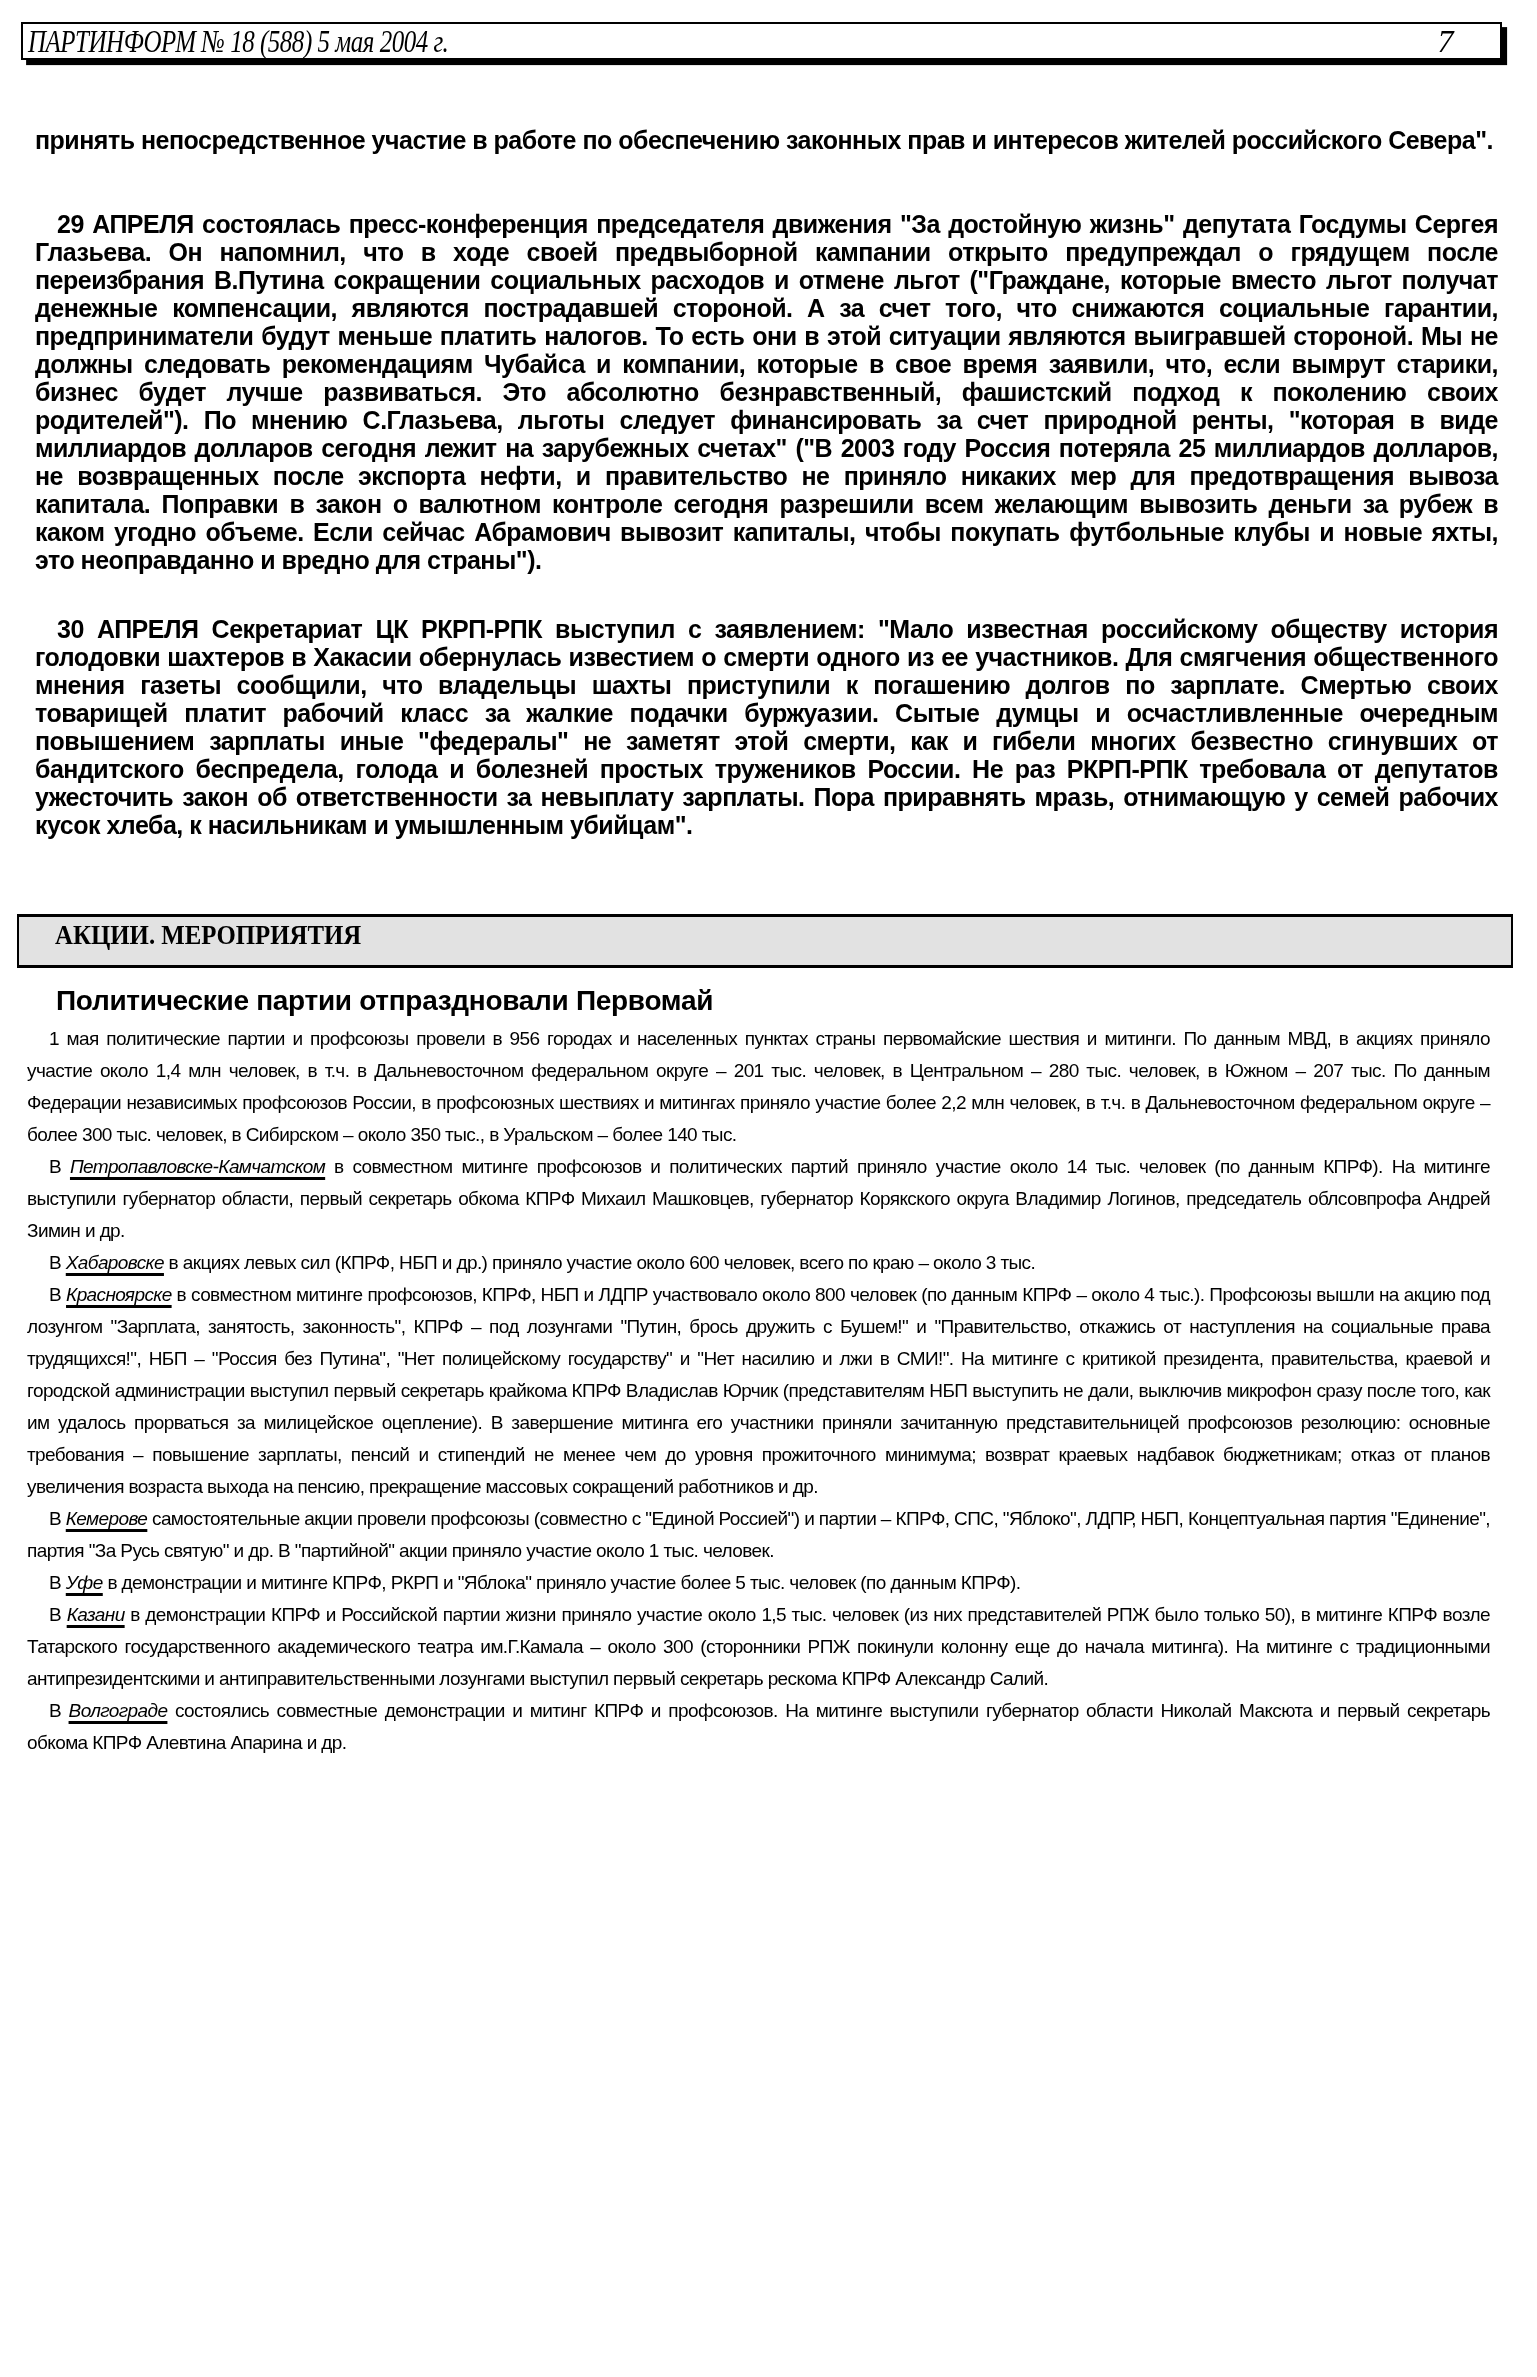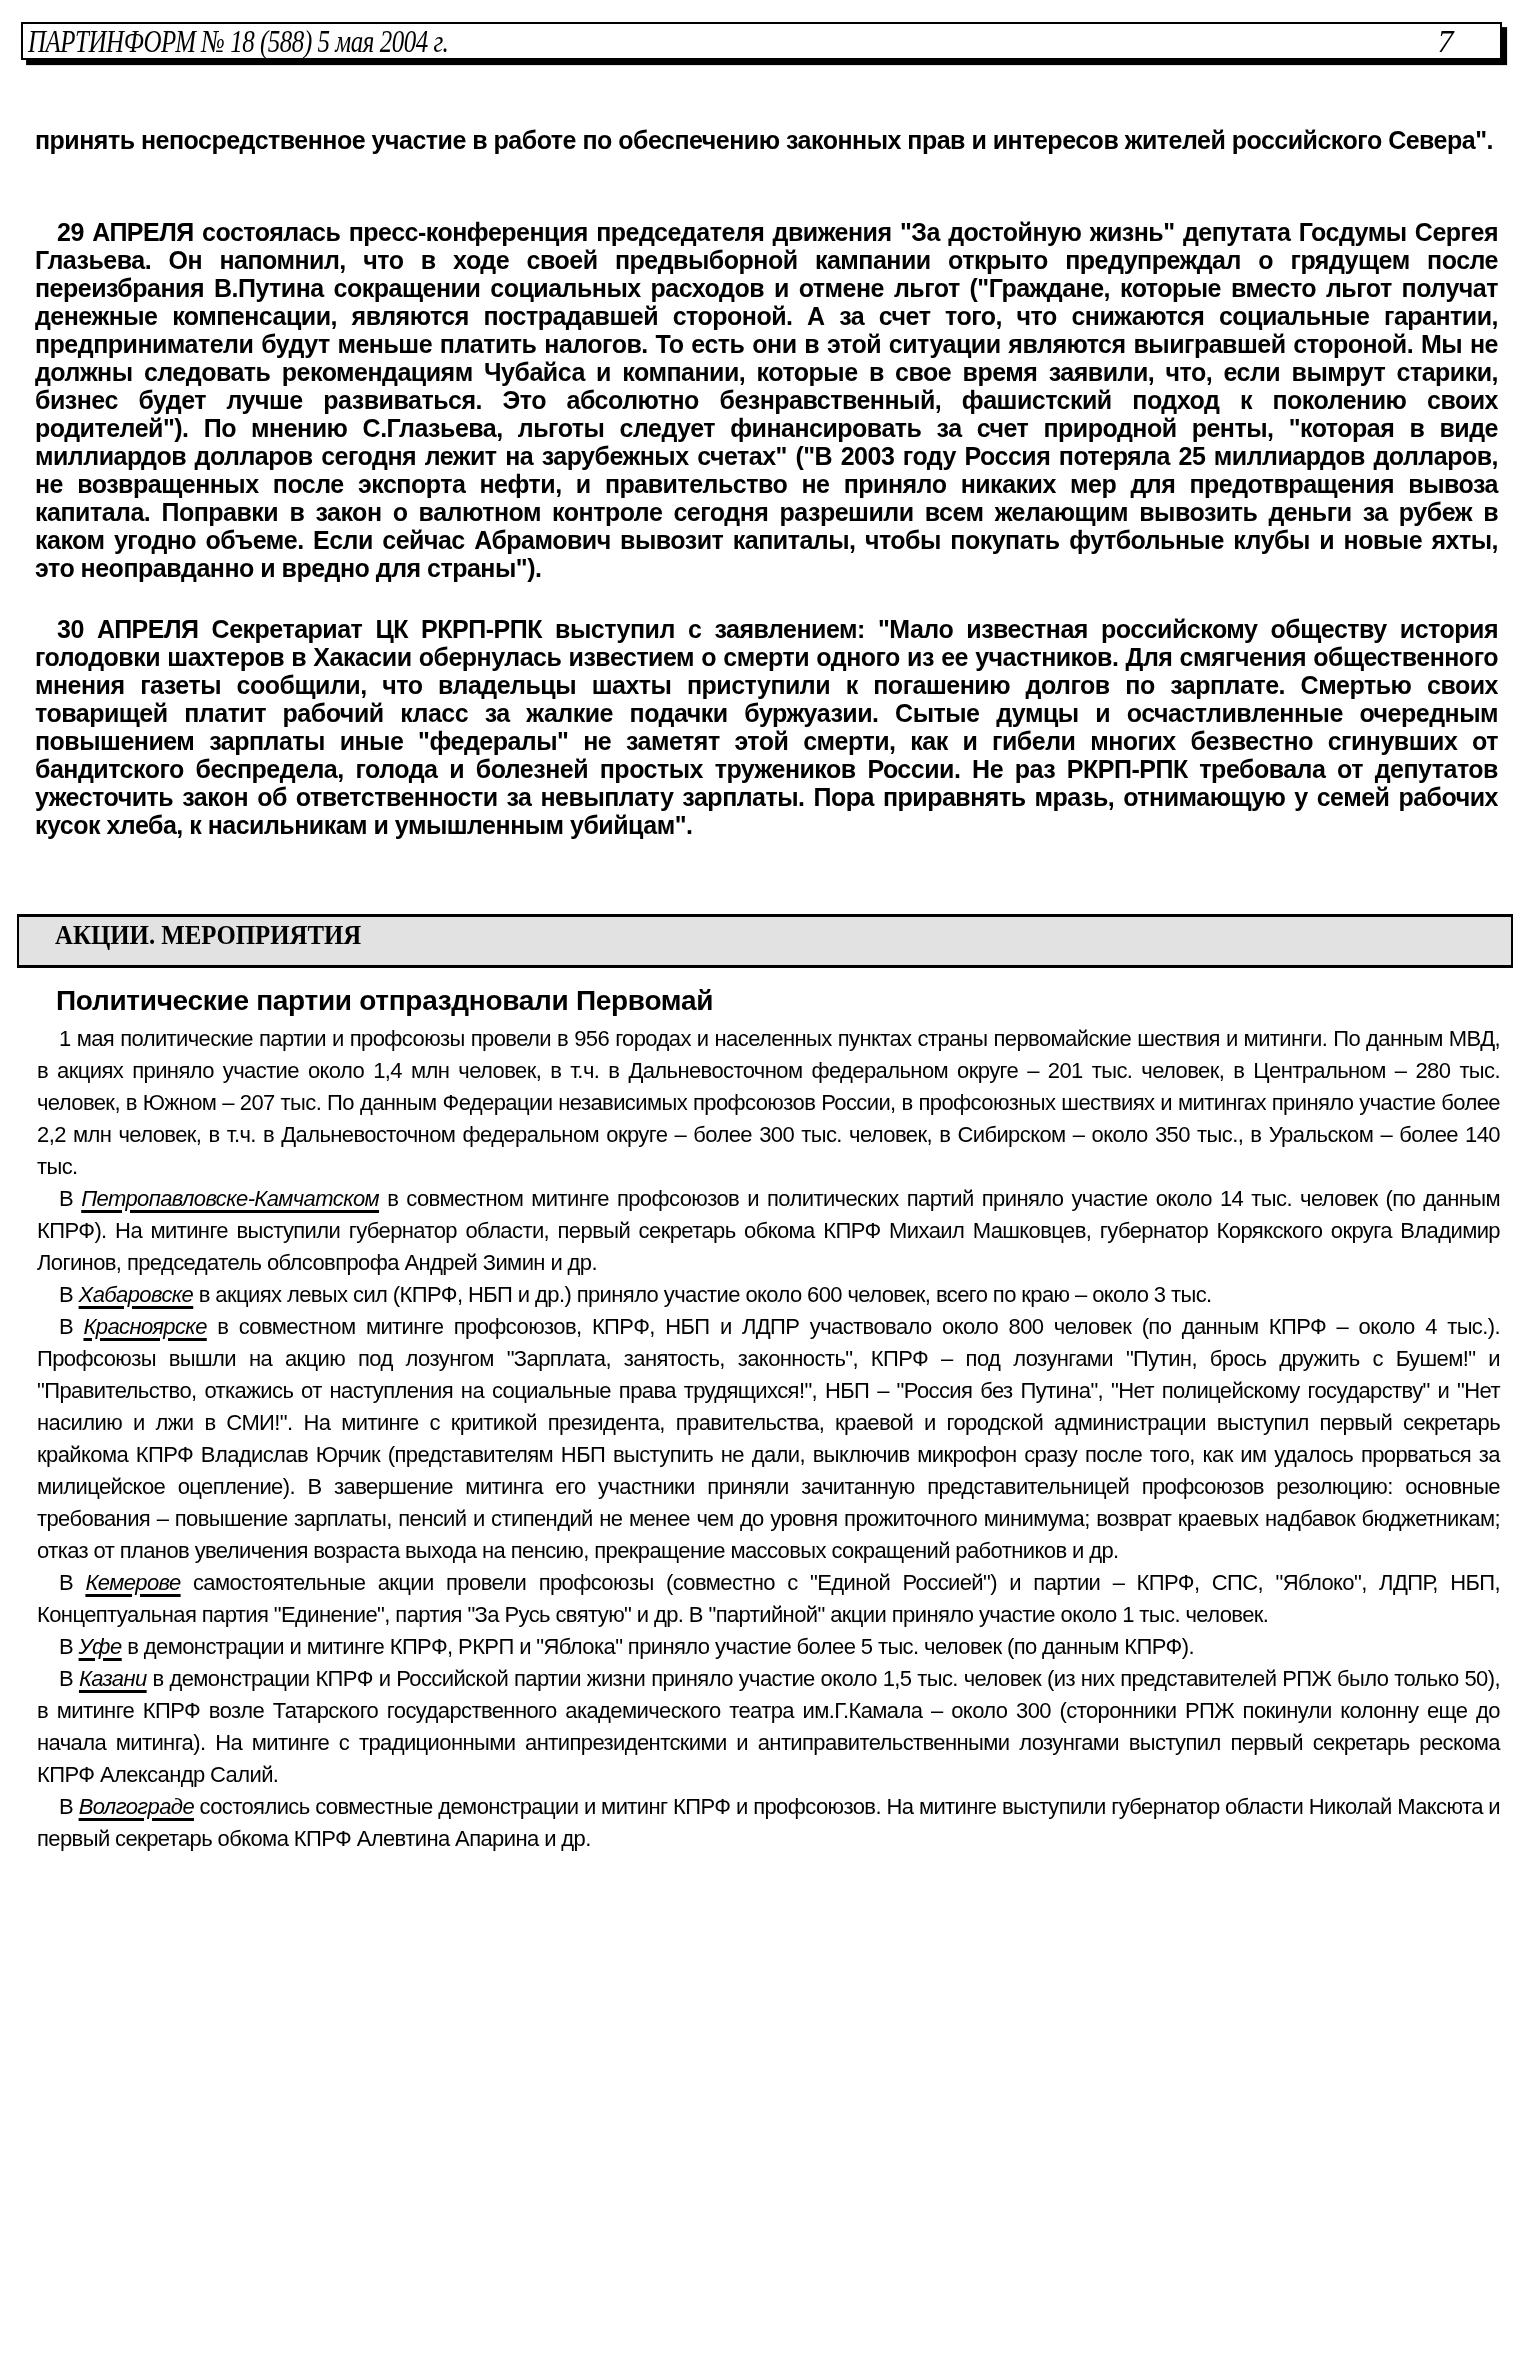--- a/index.html
+++ b/index.html
@@ -104,25 +104,25 @@
       font-family: "Liberation Sans", sans-serif;
       font-weight: bold;
       font-size: 28px;
       line-height: 32px;
       letter-spacing: -0.3px;
       white-space: nowrap;
     }
 
     .article-body {
       position: absolute;
-      left: 37px;
+      left: 27px;
       top: 1023px;
       width: 1463px;
       font-family: "Liberation Sans", sans-serif;
-      font-size: 22px;
+      font-size: 19px;
       line-height: 32px;
       text-align: justify;
       letter-spacing: -0.6px;
     }
     .article-body p {
       margin: 0;
       text-indent: 22px;
     }
     .city {
       font-style: italic;
@@ -136,21 +136,21 @@
 
 <div class="page-header">
   <span class="title">ПАРТИНФОРМ № 18 (588) 5 мая 2004 г.</span>
   <span class="page-num">7</span>
 </div>
 
 <div class="bold-block" style="top:126px;">
   <p>принять непосредственное участие в работе по обеспечению законных прав и интересов жителей российского Севера".</p>
 </div>
 
-<div class="bold-block" style="top:210px;margin-top:8px;">
+<div class="bold-block" style="top:210px;">
   <p class="indent"><span class="date">29 АПРЕЛЯ</span><span> состоялась пресс-конференция председателя движения "За достойную жизнь" депутата Госдумы Сергея Глазьева. Он напомнил, что в ходе своей предвыборной кампании открыто предупреждал о грядущем после переизбрания В.Путина сокращении социальных расходов и отмене льгот ("Граждане, которые вместо льгот получат денежные компенсации, являются пострадавшей стороной. А за счет того, что снижаются социальные гарантии, предприниматели будут меньше платить налогов. То есть они в этой ситуации являются выигравшей стороной. Мы не должны следовать рекомендациям Чубайса и компании, которые в свое время заявили, что, если вымрут старики, бизнес будет лучше развиваться. Это абсолютно безнравственный, фашистский подход к поколению своих родителей"). По мнению С.Глазьева, льготы следует финансировать за счет природной ренты, "которая в виде миллиардов долларов сегодня лежит на зарубежных счетах" ("В 2003 году Россия потеряла 25 миллиардов долларов, не возвращенных после экспорта нефти, и правительство не приняло никаких мер для предотвращения вывоза капитала. Поправки в закон о валютном контроле сегодня разрешили всем желающим вывозить деньги за рубеж в каком угодно объеме. Если сейчас Абрамович вывозит капиталы, чтобы покупать футбольные клубы и новые яхты, это неоправданно и вредно для страны").</span></p>
 </div>
 
 <div class="bold-block" style="top:615px;">
   <p class="indent"><span class="date">30 АПРЕЛЯ</span><span> Секретариат ЦК РКРП-РПК выступил с заявлением: "Мало известная российскому обществу история голодовки шахтеров в Хакасии обернулась известием о смерти одного из ее участников. Для смягчения общественного мнения газеты сообщили, что владельцы шахты приступили к погашению долгов по зарплате. Смертью своих товарищей платит рабочий класс за жалкие подачки буржуазии. Сытые думцы и осчастливленные очередным повышением зарплаты иные "федералы" не заметят этой смерти, как и гибели многих безвестно сгинувших от бандитского беспредела, голода и болезней простых тружеников России. Не раз РКРП-РПК требовала от депутатов ужесточить закон об ответственности за невыплату зарплаты. Пора приравнять мразь, отнимающую у семей рабочих кусок хлеба, к насильникам и умышленным убийцам".</span></p>
 </div>
 
 <div class="section-bar">
   <span class="label">АКЦИИ. МЕРОПРИЯТИЯ</span>
 </div>

